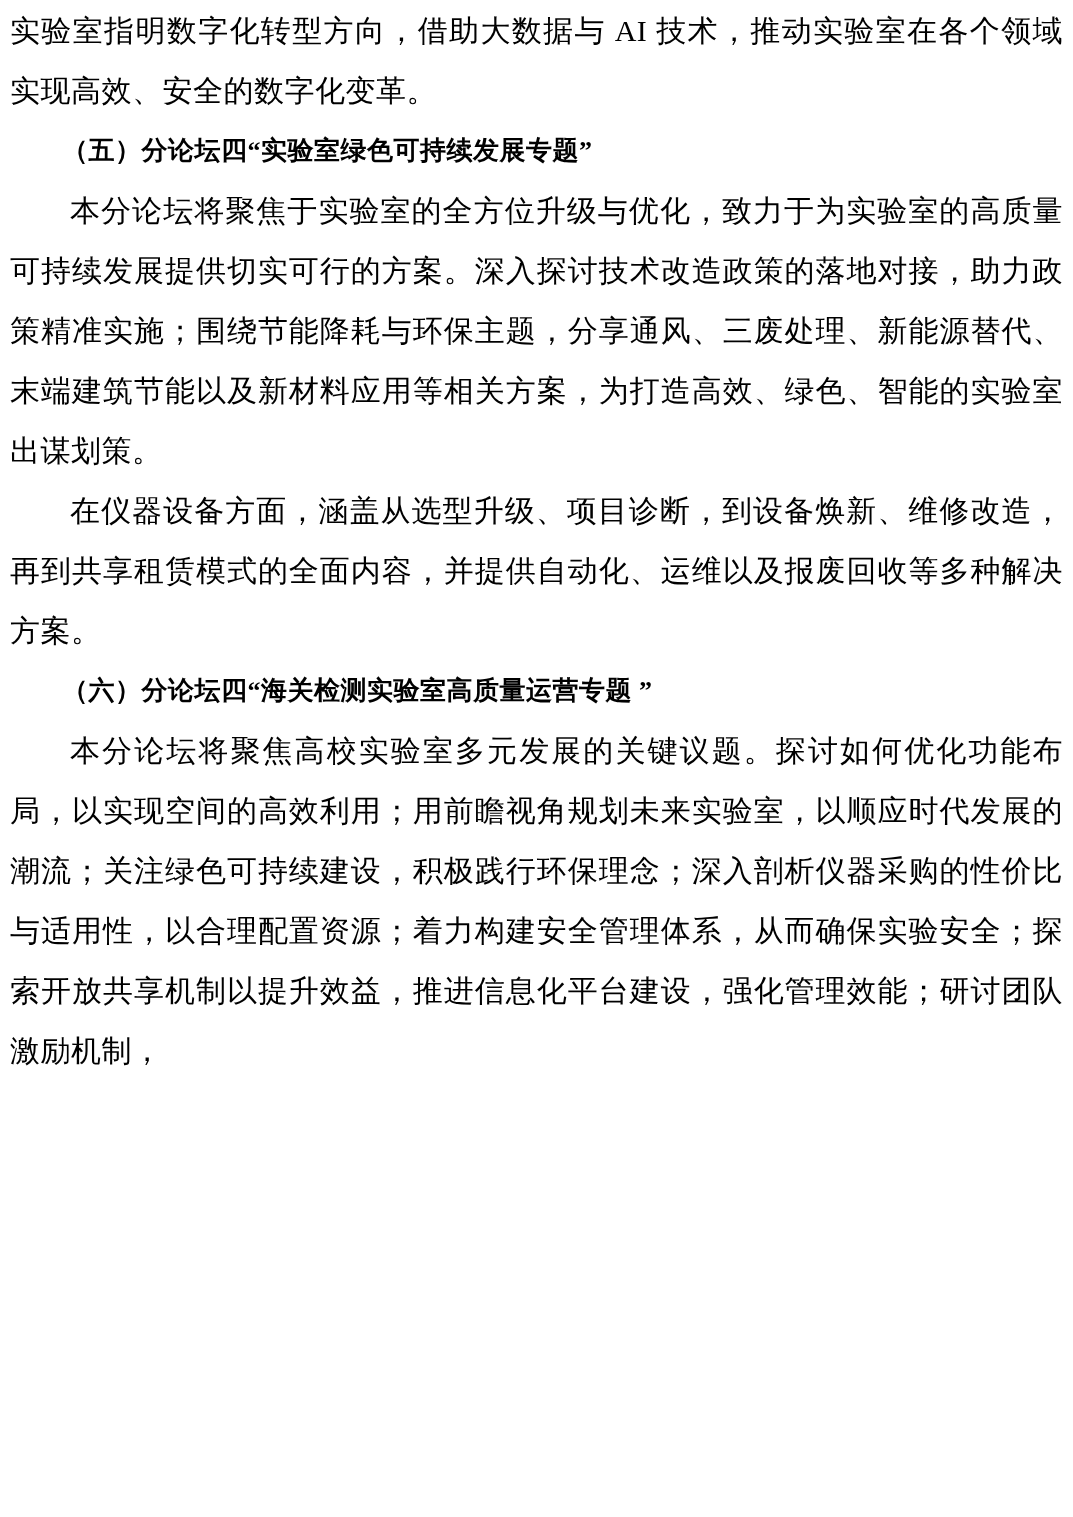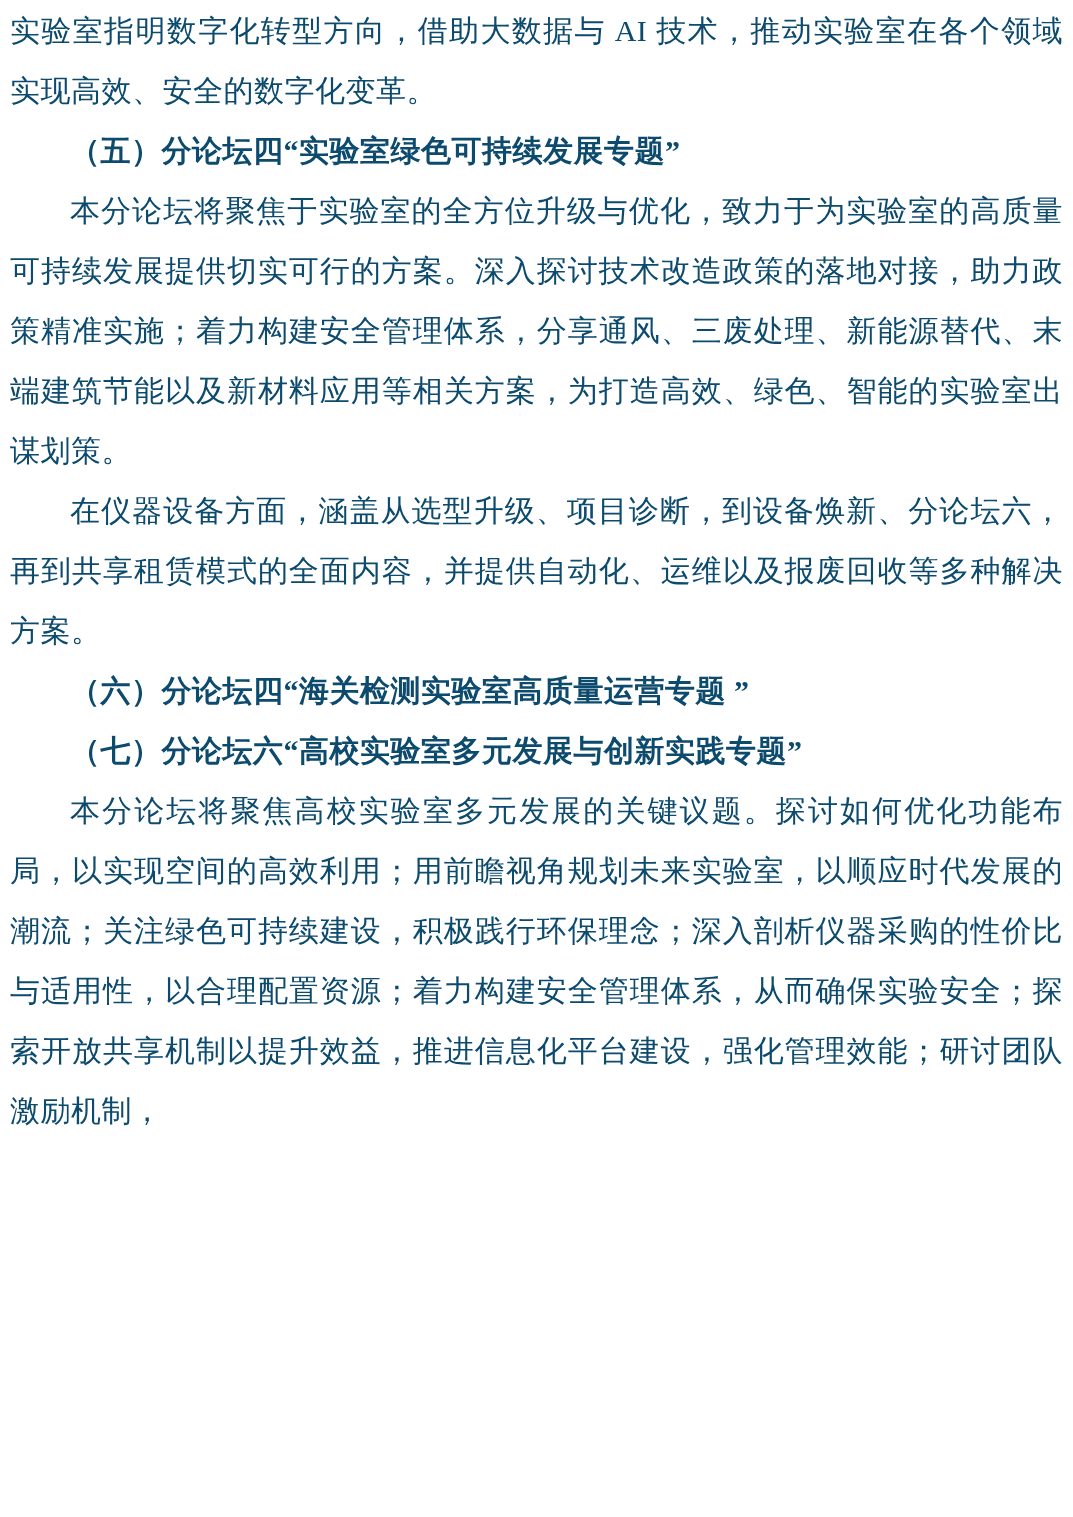--- a/index.html
+++ b/index.html
@@ -6,57 +6,56 @@
     margin: 0;
     padding: 0;
     background: #ffffff;
   }
   .page {
     width: 1073px;
     height: 1517px;
     box-sizing: border-box;
     padding: 1px 10px 0 10px;
     background: #ffffff;
-    color: #0c4a6e;
+    color: #000000;
     font-family: "Liberation Serif", "DejaVu Serif", serif;
     font-size: 30px;
     line-height: 60px;
     overflow: hidden;
   }
   .para {
     margin: 0;
     text-indent: 2em;
     text-align: justify;
     text-justify: inter-character;
     letter-spacing: 0.5px;
   }
   .para.cont {
     text-indent: 0;
   }
   .heading {
     margin: 0;
-    font-size: 30px;
+    font-size: 26px;
     font-weight: bold;
     line-height: 60px;
     text-indent: 2em;
     text-align: left;
     letter-spacing: 0.5px;
   }
 </style>
 </head>
 <body>
 
 <div class="page">
   <p class="para cont">实验室指明数字化转型方向，借助大数据与 AI 技术，推动实验室在各个领域实现高效、安全的数字化变革。</p>
 
   <h3 class="heading">（五）分论坛四“实验室绿色可持续发展专题”</h3>
 
-  <p class="para">本分论坛将聚焦于实验室的全方位升级与优化，致力于为实验室的高质量可持续发展提供切实可行的方案。深入探讨技术改造政策的落地对接，助力政策精准实施；着力构建安全管理体系，分享通风、三废处理、新能源替代、末端建筑节能以及新材料应用等相关方案，为打造高效、绿色、智能的实验室出谋划策。</p>
+  <p class="para">本分论坛将聚焦于实验室的全方位升级与优化，致力于为实验室的高质量可持续发展提供切实可行的方案。深入探讨技术改造政策的落地对接，助力政策精准实施；围绕节能降耗与环保主题，分享通风、三废处理、新能源替代、末端建筑节能以及新材料应用等相关方案，为打造高效、绿色、智能的实验室出谋划策。</p>
 
-  <p class="para">在仪器设备方面，涵盖从选型升级、项目诊断，到设备焕新、分论坛六，再到共享租赁模式的全面内容，并提供自动化、运维以及报废回收等多种解决方案。</p>
+  <p class="para">在仪器设备方面，涵盖从选型升级、项目诊断，到设备焕新、维修改造，再到共享租赁模式的全面内容，并提供自动化、运维以及报废回收等多种解决方案。</p>
 
   <h3 class="heading">（六）分论坛四“海关检测实验室高质量运营专题 ”</h3>
 
 
-  <h3 class="heading">（七）分论坛六“高校实验室多元发展与创新实践专题”</h3>
 
   <p class="para">本分论坛将聚焦高校实验室多元发展的关键议题。探讨如何优化功能布局，以实现空间的高效利用；用前瞻视角规划未来实验室，以顺应时代发展的潮流；关注绿色可持续建设，积极践行环保理念；深入剖析仪器采购的性价比与适用性，以合理配置资源；着力构建安全管理体系，从而确保实验安全；探索开放共享机制以提升效益，推进信息化平台建设，强化管理效能；研讨团队激励机制，</p>
 </div>
 
 </body></html>

